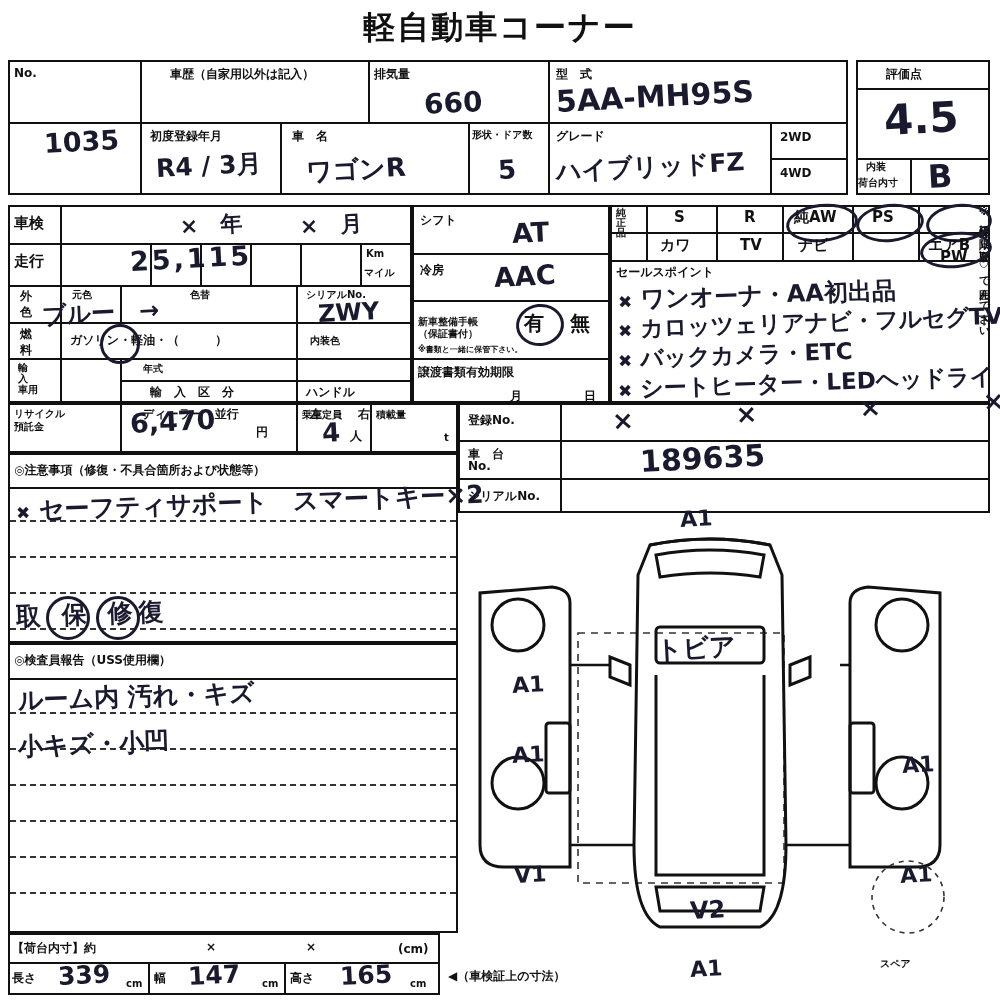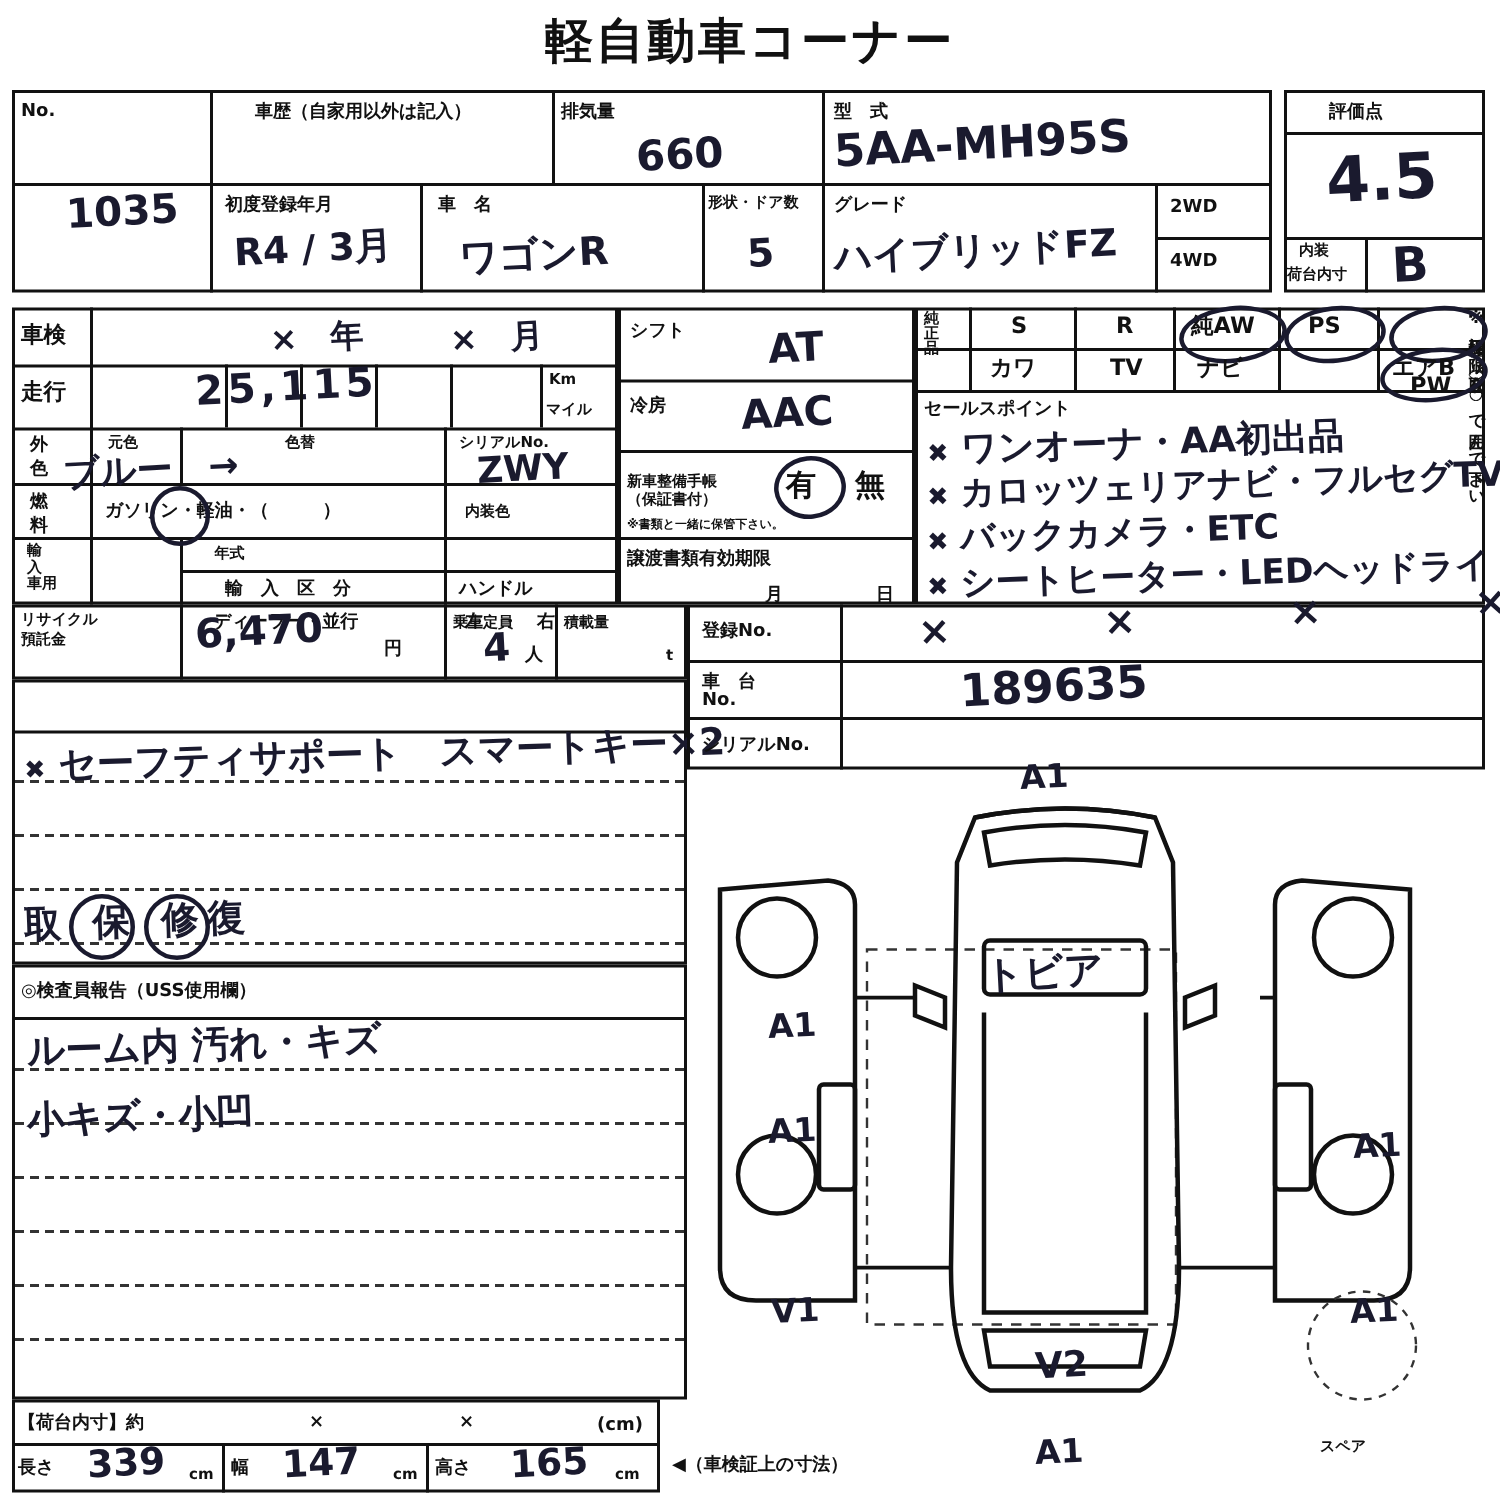--- a/index.html
+++ b/index.html
@@ -159,20 +159,21 @@
   <div class="t hw" style="left:130px;top:408px;font-size:27px;">6,470</div>
   <div class="t lbl-s" style="left:256px;top:424px;">円</div>
   <div class="t lbl-xs" style="left:302px;top:408px;">乗車定員</div>
   <div class="t hw" style="left:322px;top:418px;font-size:26px;">4</div>
   <div class="t lbl-s" style="left:350px;top:428px;">人</div>
   <div class="t lbl-xs" style="left:376px;top:408px;font-family:Liberation Mono, monospace;">積載量</div>
   <div class="t lbl-xs" style="left:444px;top:432px;">t</div>
 
   <div class="bx" style="left:8px;top:453px;width:450px;height:190px;"></div>
   <div class="ln" style="left:8px;top:487px;width:450px;height:2px;"></div>
+  <div class="t lbl-s" style="left:14px;top:462px;color:#111;">◎注意事項（修復・不具合箇所および状態等）</div>
   <div class="dash" style="left:10px;top:520px;width:446px;"></div>
   <div class="dash" style="left:10px;top:556px;width:446px;"></div>
   <div class="dash" style="left:10px;top:592px;width:446px;"></div>
   <div class="dash" style="left:10px;top:628px;width:446px;"></div>
   <div class="t hw2" style="left:16px;top:494px;font-size:25px;">
     <span class="starmark">✖</span> <span>セーフティサポート　スマートキー×2</span>
   </div>
   <div class="t hw2" style="left:16px;top:600px;font-size:25px;letter-spacing:6px;">取 保 修復</div>
   <div class="circ" style="left:46px;top:596px;width:38px;height:38px;"></div>
   <div class="circ" style="left:96px;top:596px;width:38px;height:38px;"></div>

